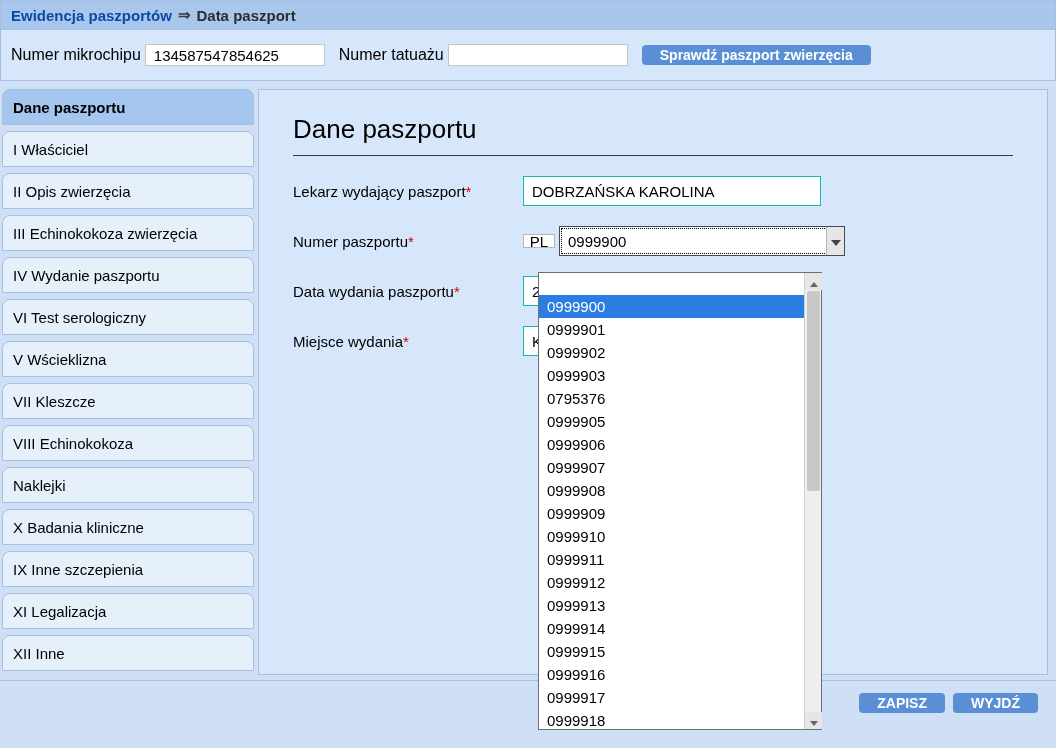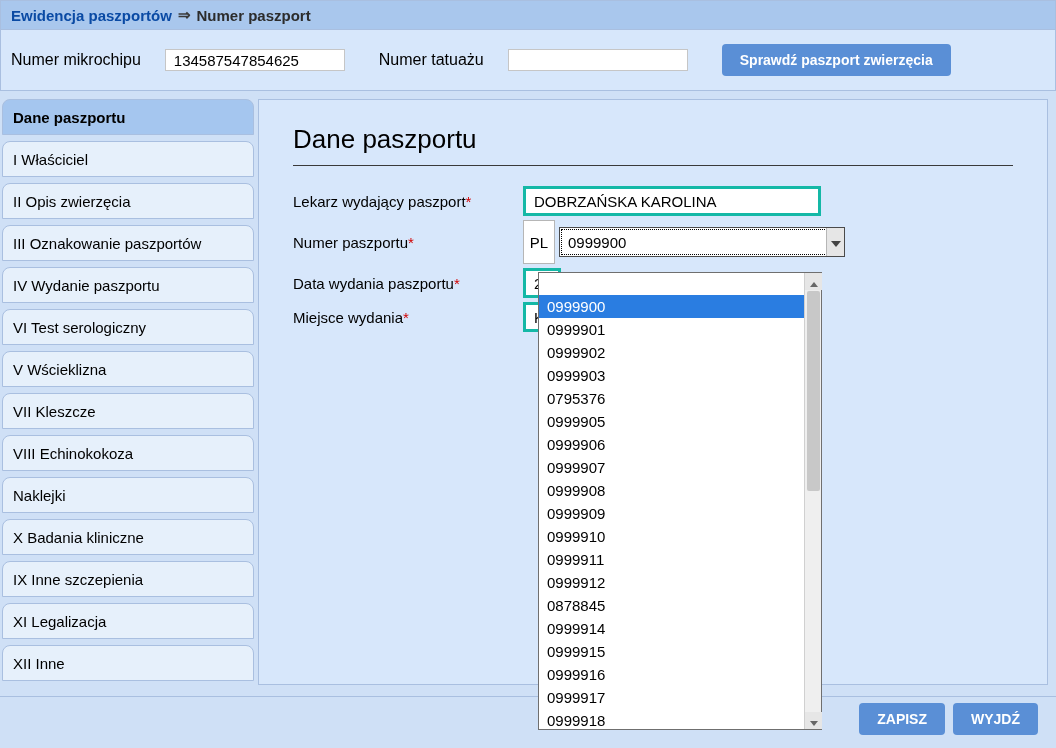--- a/index.html
+++ b/index.html
@@ -30,37 +30,37 @@
   .breadcrumb .current { color: #2c2c2c; }
 
   
   .searchbar {
     border: 1px solid #a9bfe0;
     border-top: none;
     background: #d7e7fb;
     padding: 14px 10px;
     display: flex;
     align-items: center;
-    gap: 24px;
+    gap: 4px;
   }
   .searchbar label { font-size: 16px; color: #000; }
   .searchbar input[type="text"] {
     height: 22px;
     border: 1px solid #c6c6c6;
     padding: 0 8px;
     font-size: 15px;
     background: #fff;
   }
   .btn-primary {
     background: #5a8fd6;
     color: #fff;
     border: none;
     border-radius: 4px;
     padding: 0 18px;
-    height: 32px;
+    height: 20px;
     font-size: 14px;
     font-weight: bold;
     cursor: pointer;
   }
 
   
   .layout {
     display: flex;
     height: calc(100% - 30px - 62px);
   }
@@ -108,37 +108,37 @@
   .panel h1 {
     font-size: 26px;
     font-weight: normal;
     border-bottom: 1px solid #3a3a3a;
     padding-bottom: 10px;
     margin-bottom: 20px;
   }
   .form-row {
     display: flex;
     align-items: center;
-    margin-bottom: 4px;
+    margin-bottom: 20px;
   }
   .form-row .lbl {
     width: 230px;
     font-size: 15px;
   }
   .req { color: #d10000; }
   .txt {
     height: 30px;
-    border: 3px solid #14b8a6;
+    border: 1px solid #14b8a6;
     padding: 0 8px;
     font-size: 15px;
     background: #fff;
   }
   .txt.w-vet { width: 298px; }
   .pl-box {
-    width: 32px; height: 44px;
+    width: 32px; height: 14px;
     border: 1px solid #b6b6b6;
     background: #fff;
     display: inline-flex; align-items: center; justify-content: center;
     font-size: 15px;
     margin-right: 4px;
   }
   .combo-wrap {
     position: relative;
     width: 286px;
     display: inline-block;
@@ -213,55 +213,55 @@
   .dropdown .scroll .thumb {
     position: absolute; left: 2px; top: 18px;
     width: 13px; height: 200px;
     background: #c8c8c8;
     border-radius: 2px;
   }
 
   
   .footer {
     position: absolute;
-    left: 0; right: 0; bottom: 8px;
+    left: 0; right: 0; bottom: 24px;
     height: 44px;
     border-top: 1px solid #a9bfe0;
     display: flex;
     align-items: center;
     justify-content: flex-end;
     padding-right: 18px;
     gap: 8px;
     background: transparent;
   }
 </style>
 </head>
 <body>
 
 <div class="breadcrumb">
   <a href="#">Ewidencja paszportów</a>
   <span class="sep">⇒</span>
-  <span class="current">Numer paszport</span>
+  <span class="current">Data paszport</span>
 </div>
 
 <div class="searchbar">
   <label>Numer mikrochipu</label>
   <input type="text" style="width: 180px;" value="134587547854625">
   <label style="margin-left:10px">Numer tatuażu</label>
   <input type="text" style="width: 180px;" value="">
   <button class="btn-primary" style="margin-left:10px">Sprawdź paszport zwierzęcia</button>
 </div>
 
 <div class="layout">
 
   <div class="sidebar" id="sidebar">
       <div class="side-item active">Dane paszportu</div>
       <div class="side-item">I Właściciel</div>
       <div class="side-item">II Opis zwierzęcia</div>
-      <div class="side-item">III Oznakowanie paszportów</div>
+      <div class="side-item">III Echinokokoza zwierzęcia</div>
       <div class="side-item">IV Wydanie paszportu</div>
       <div class="side-item">VI Test serologiczny</div>
       <div class="side-item">V Wścieklizna</div>
       <div class="side-item">VII Kleszcze</div>
       <div class="side-item">VIII Echinokokoza</div>
       <div class="side-item">Naklejki</div>
       <div class="side-item">X Badania kliniczne</div>
       <div class="side-item">IX Inne szczepienia</div>
       <div class="side-item">XI Legalizacja</div>
       <div class="side-item">XII Inne</div>
@@ -310,21 +310,21 @@
       <div class="opt">0999903</div>
       <div class="opt">0795376</div>
       <div class="opt">0999905</div>
       <div class="opt">0999906</div>
       <div class="opt">0999907</div>
       <div class="opt">0999908</div>
       <div class="opt">0999909</div>
       <div class="opt">0999910</div>
       <div class="opt">0999911</div>
       <div class="opt">0999912</div>
-      <div class="opt">0878845</div>
+      <div class="opt">0999913</div>
       <div class="opt">0999914</div>
       <div class="opt">0999915</div>
       <div class="opt">0999916</div>
       <div class="opt">0999917</div>
       <div class="opt">0999918</div>
     </div>
   <div class="scroll">
     <div class="up">
       <span><svg width="8" height="5" viewBox="0 0 8 5">
             <path d="M0 5 L8 5 L4 0 Z" fill="#666"></path>

